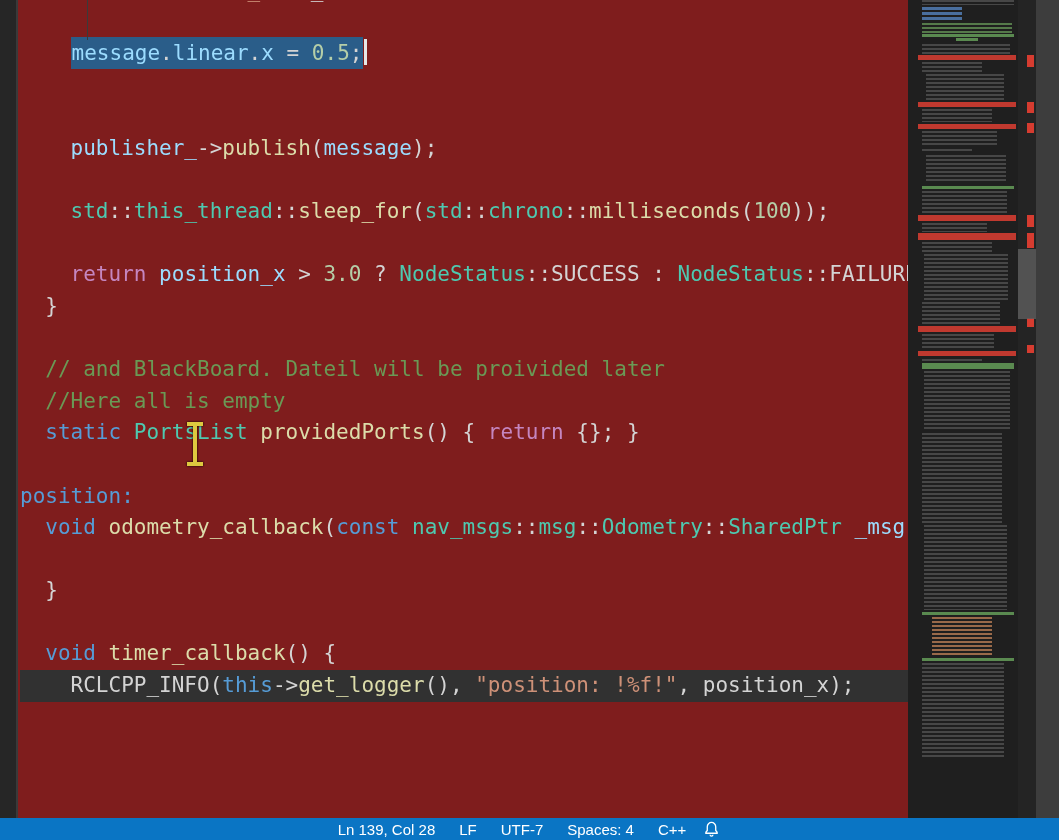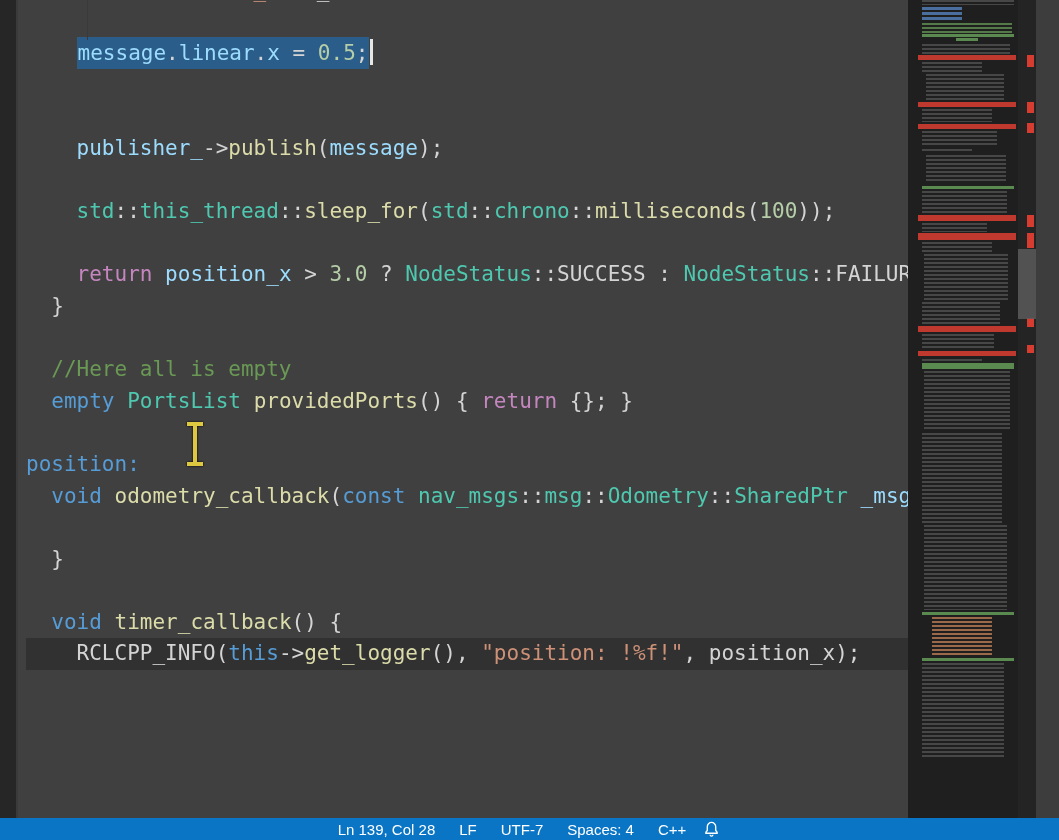--- a/index.html
+++ b/index.html
@@ -3,21 +3,21 @@
 <meta charset="utf-8">
 <style>
   html,body{margin:0;padding:0;background:#111;}
   .root{position:relative;width:1059px;height:840px;overflow:hidden;background:#1f1f1f;
         font-family:"DejaVu Sans Mono","Liberation Mono",monospace;}
   
   .left-strip{position:absolute;left:0;top:0;width:16px;height:818px;background:#262626;
               border-right:2px solid #3a3a3a;}
   
   .code-area{position:absolute;left:18px;top:0;width:890px;height:818px;overflow:hidden;
-             padding-left:8px;box-sizing:border-box;background:#404040;}
+             padding-left:2px;box-sizing:border-box;background:#7f1d1d;}
   .guide-col4{position:absolute;left:69px;top:0;width:1px;height:40px;background:#3a3a3a;}
   .line{height:31.6px;line-height:31.6px;font-size:21px;white-space:pre;color:#d4d4d4;}
   .line.first{margin-top:-25px;}
   .line.hl{background:#313131;}
   .pln{color:#d4d4d4}.kw{color:#569cd6}.ctl{color:#c586c0}.typ{color:#4ec9b0}
   .fn{color:#dcdcaa}.var{color:#9cdcfe}.num{color:#b5cea8}.cmt{color:#6a9955}.str{color:#ce9178}
   .selbox{background:#2a5d89;padding:4px 1px;}
   .caret{display:inline-block;width:3px;height:26px;background:#e6e6e6;vertical-align:middle;
          margin-left:1px;transform:translateY(-2px);}
   
@@ -64,22 +64,23 @@
         <div class="line">    <span class="selbox"><span class="var">message</span><span class="pln">.</span><span class="var">linear</span><span class="pln">.</span><span class="var">x</span><span class="pln"> = </span><span class="num">0.5</span><span class="pln">;</span></span><span class="caret"></span></div>
         <div class="line"></div>
         <div class="line"></div>
         <div class="line">    <span class="var">publisher_</span><span class="pln">-&gt;</span><span class="fn">publish</span><span class="pln">(</span><span class="var">message</span><span class="pln">);</span></div>
         <div class="line"></div>
         <div class="line">    <span class="typ">std</span><span class="pln">::</span><span class="typ">this_thread</span><span class="pln">::</span><span class="fn">sleep_for</span><span class="pln">(</span><span class="typ">std</span><span class="pln">::</span><span class="typ">chrono</span><span class="pln">::</span><span class="fn">milliseconds</span><span class="pln">(</span><span class="num">100</span><span class="pln">));</span></div>
         <div class="line"></div>
         <div class="line">    <span class="ctl">return</span><span class="pln"> </span><span class="var">position_x</span><span class="pln"> &gt; </span><span class="num">3.0</span><span class="pln"> ? </span><span class="typ">NodeStatus</span><span class="pln">::</span><span class="pln">SUCCESS</span><span class="pln"> : </span><span class="typ">NodeStatus</span><span class="pln">::</span><span class="pln">FAILURE</span></div>
         <div class="line">  <span class="pln">}</span></div>
         <div class="line"></div>
+        <div class="line">  <span class="cmt">// and BlackBoard. Dateil will be proivided later</span></div>
         <div class="line">  <span class="cmt">//Here all is empty</span></div>
-        <div class="line">  <span class="kw">empty</span><span class="pln"> </span><span class="typ">PortsList</span><span class="pln"> </span><span class="fn">providedPorts</span><span class="pln">() { </span><span class="ctl">return</span><span class="pln"> {}; }</span></div>
+        <div class="line">  <span class="kw">static</span><span class="pln"> </span><span class="typ">PortsList</span><span class="pln"> </span><span class="fn">providedPorts</span><span class="pln">() { </span><span class="ctl">return</span><span class="pln"> {}; }</span></div>
         <div class="line"></div>
         <div class="line"><span class="kw">position:</span></div>
         <div class="line">  <span class="kw">void</span><span class="pln"> </span><span class="fn">odometry_callback</span><span class="pln">(</span><span class="kw">const</span><span class="pln"> </span><span class="typ">nav_msgs</span><span class="pln">::</span><span class="typ">msg</span><span class="pln">::</span><span class="typ">Odometry</span><span class="pln">::</span><span class="typ">SharedPtr</span><span class="pln"> </span><span class="var">_msg</span></div>
         <div class="line"></div>
         <div class="line">  <span class="pln">}</span></div>
         <div class="line"></div>
         <div class="line">  <span class="kw">void</span><span class="pln"> </span><span class="fn">timer_callback</span><span class="pln">() {</span></div>
         <div class="line hl">    <span class="pln">RCLCPP_INFO</span><span class="pln">(</span><span class="kw">this</span><span class="pln">-&gt;</span><span class="fn">get_logger</span><span class="pln">(), </span><span class="str">"position: !%f!"</span><span class="pln">, position_x);</span></div>
       </div>
   </div>

